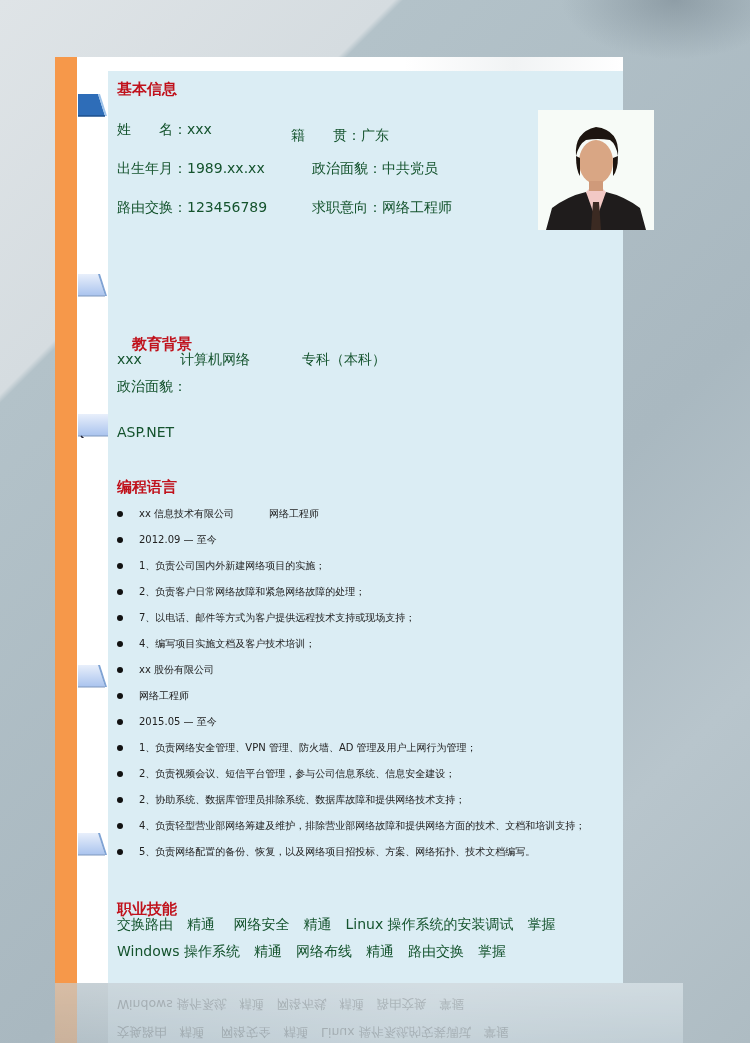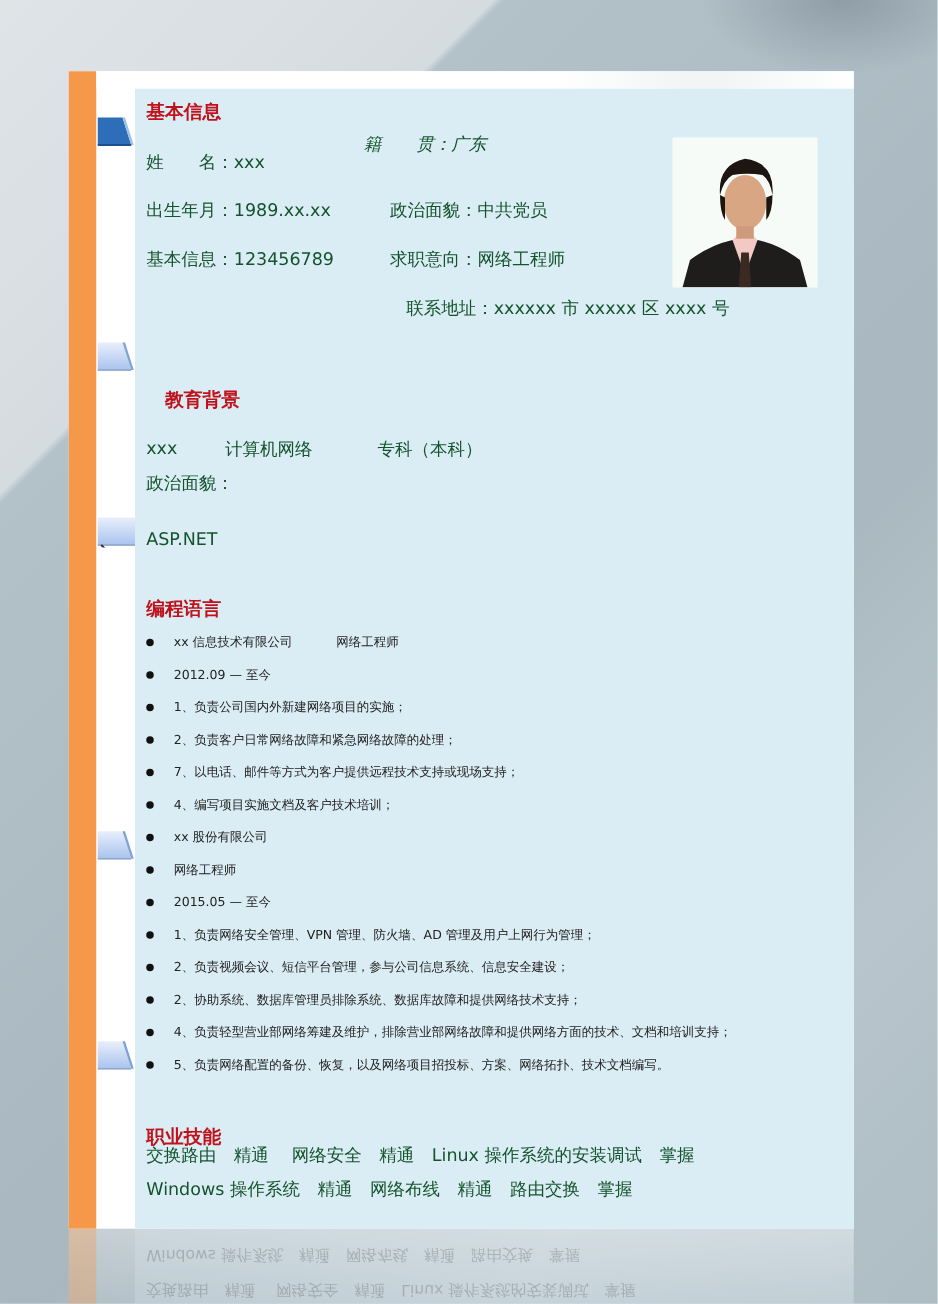--- a/index.html
+++ b/index.html
@@ -6,21 +6,21 @@
   body {
     width:750px; height:1043px; position:relative; overflow:hidden;
     font-family:"DejaVu Sans", "Liberation Sans", sans-serif;
     background: linear-gradient(135deg, #dfe4e7 0%, #d5dce0 22%, #b3c2c9 22.5%, #a9b8c0 60%, #b8c5cc 80%, #aebcc3 100%);
   }
   .bg-shade {
     position:absolute; left:560px; top:0; width:190px; height:60px;
     background: radial-gradient(ellipse at 60% 0%, rgba(110,125,135,0.5) 0%, rgba(110,125,135,0) 70%);
   }
   .page {
-    position:absolute; left:55px; top:57px; width:628px; height:926px;
+    position:absolute; left:55px; top:57px; width:568px; height:926px;
     background:#ffffff;
   }
   .orange-bar {
     position:absolute; left:0; top:0; width:22px; height:100%;
     background:#f6984a;
   }
   .page-topbar {
     position:absolute; left:22px; top:0; right:0; height:14px;
     background: linear-gradient(90deg, #ffffff 60%, #f1f3f4 80%, #ffffff 100%);
   }
@@ -125,57 +125,54 @@
     </svg>
   </div>
 
   <div class="content">
 
     <div class="section-title" style="left:9px; top:9px;">基本信息</div>
 
     <div class="text" style="left:9px; top:50px;">
       <span>姓　　名：</span><span>xxx</span>
     </div>
-    <div class="text" style="left:183px; top:36px;font-style:italic;">
+    <div class="text" style="left:183px; top:56px;">
       <span>籍　　贯：</span><span>广东</span>
     </div>
 
     <div class="text" style="left:9px; top:89px;">
       <span>出生年月：</span><span>1989.xx.xx</span>
     </div>
     <div class="text" style="left:204px; top:89px;">
       <span>政治面貌：</span><span>中共党员</span>
     </div>
 
     <div class="text" style="left:9px; top:128px;">
-      <span>基本信息：</span><span>123456789</span>
+      <span>路由交换：</span><span>123456789</span>
     </div>
     <div class="text" style="left:204px; top:128px;">
       <span>求职意向：</span><span>网络工程师</span>
     </div>
 
-    <div class="text" style="left:217px; top:167px;">
-      <span>联系地址：</span><span>xxxxxx 市 xxxxx 区 xxxx 号</span>
-    </div>
 
     <div class="photo" style="left:430px; top:39px;">
       <svg width="116" height="120" viewBox="0 0 116 120">
         <rect width="116" height="120" fill="#f7fbf7"></rect>
         <path d="M8 120 L14 98 Q30 86 48 82 L58 96 L68 82 Q86 86 102 98 L108 120 Z" fill="#1f1c1c"></path>
         <path d="M48 82 L58 110 L68 82 L64 78 L52 78 Z" fill="#f2c9c5"></path>
         <path d="M55 92 L61 92 L63 120 L53 120 Z" fill="#3b2a22"></path>
         <ellipse cx="58" cy="52" rx="17" ry="22" fill="#d9a684"></ellipse>
         <path d="M38 46 Q36 22 58 17 Q82 20 80 46 Q78 34 72 30 Q60 28 48 30 Q41 34 38 46 Z" fill="#1d1510"></path>
         <path d="M38 46 Q38 60 42 66 L42 48 Z" fill="#1d1510"></path>
         <path d="M80 46 Q80 60 75 66 L75 48 Z" fill="#1d1510"></path>
         <rect x="51" y="71" width="14" height="10" fill="#cf9a7a"></rect>
       </svg>
     </div>
 
-    <div class="section-title" style="left:9px; top:240px;padding-left:15px;">教育背景</div>
+    <div class="section-title" style="left:9px; top:264px;padding-left:15px;">教育背景</div>
     <div class="text" style="left:9px; top:280px;">xxx</div>
     <div class="text" style="left:72px; top:280px;">计算机网络</div>
     <div class="text" style="left:194px; top:280px;">专科（本科）</div>
     <div class="text" style="left:9px; top:307px;">政治面貌：</div>
     <div class="text" style="left:9px; top:353px;">ASP.NET</div>
 
     <div class="section-title" style="left:9px; top:407px;">编程语言</div>
     <div>
       <div class="bullet-row" style="top:436px; left:9px;">
         <span class="dot"></span>

